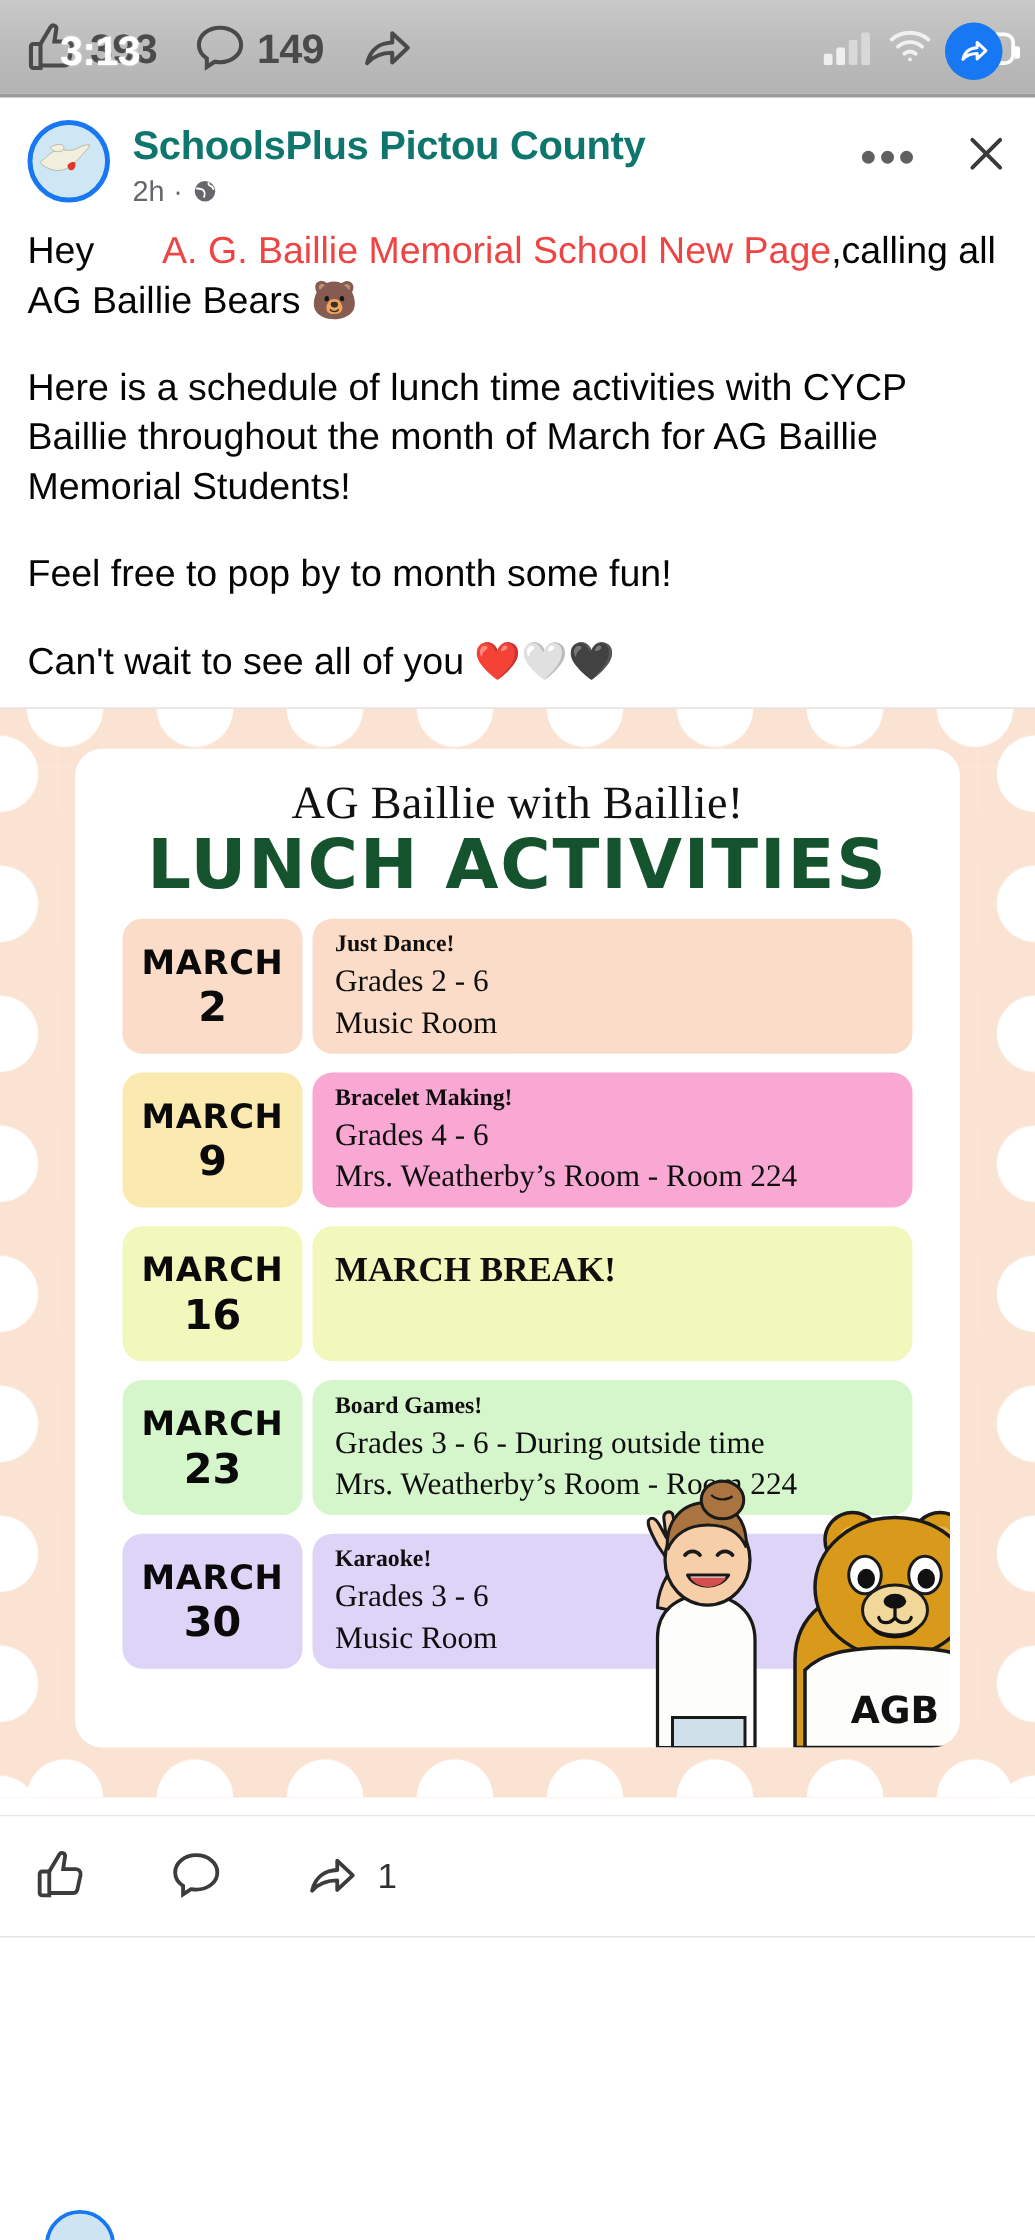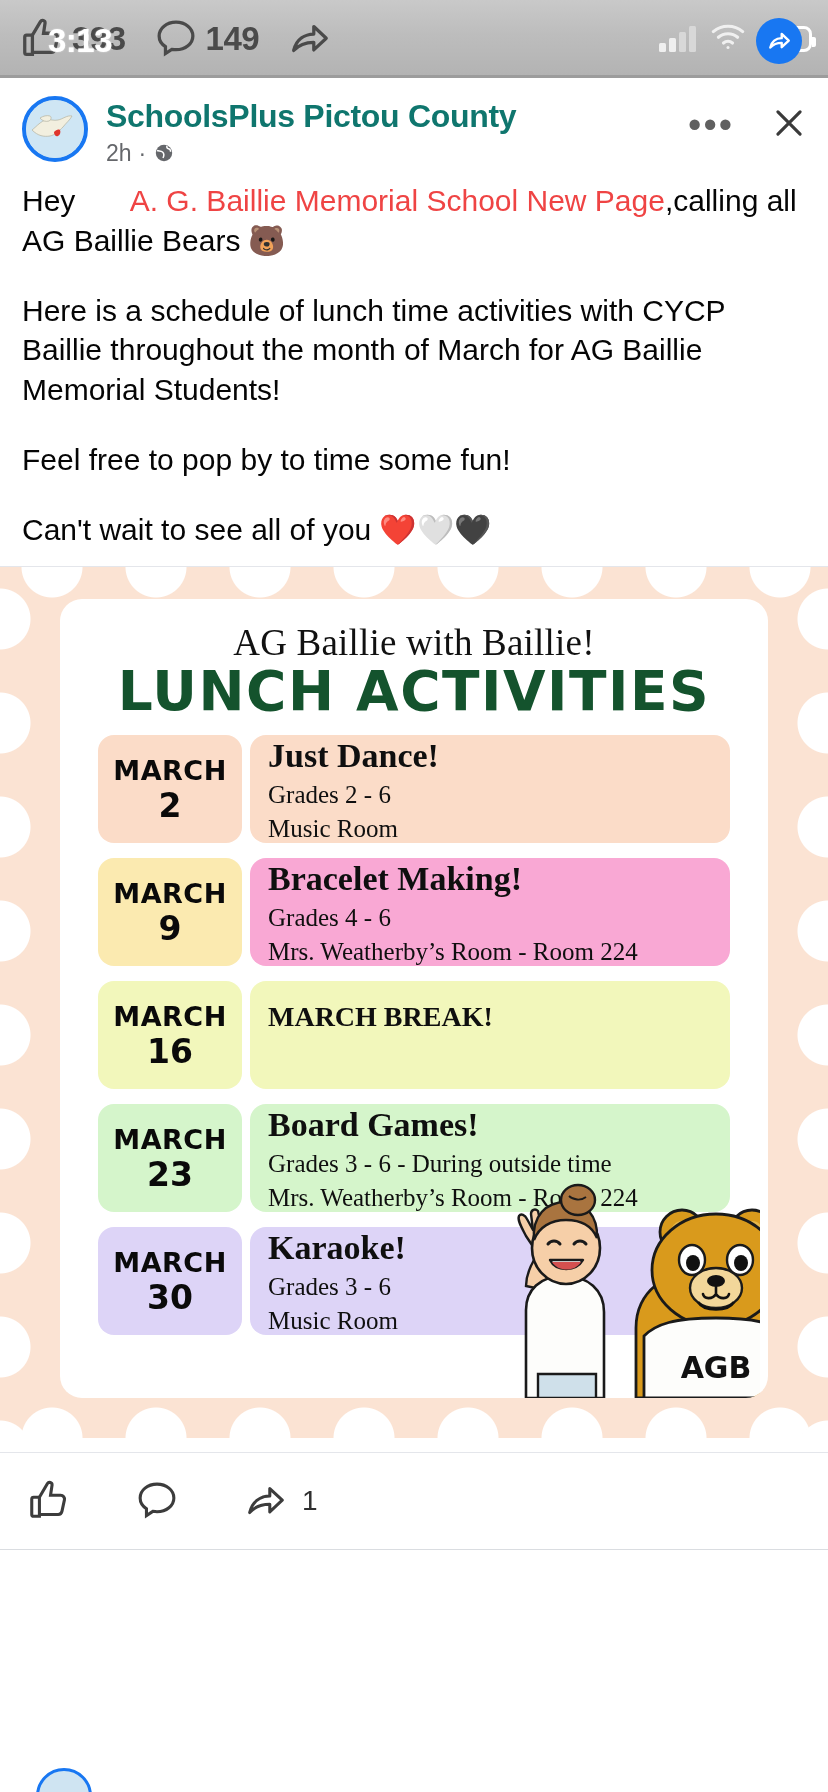--- a/index.html
+++ b/index.html
@@ -108,21 +108,21 @@
     display:flex; flex-direction:column; align-items:center; justify-content:center;
     font-family:"DejaVu Sans", sans-serif; font-weight:700; color:#0a0a0a;
   }
   .date .m { font-size:27px; letter-spacing:.5px; line-height:1.25; }
   .date .d { font-size:33px; line-height:1.15; }
   .row .det {
     flex:1; border-radius:16px; padding:12px 18px;
     font-family:"Liberation Serif", serif; color:#0f0f0f;
     display:flex; flex-direction:column; justify-content:center;
   }
-  .det .t { font-size:34px; font-weight:700; line-height:1.3; }
+  .det .t { font-size:19px; font-weight:700; line-height:1.3; }
   .det .l { font-size:25px; line-height:1.33; }
   .row.break .det { justify-content:flex-start; padding-top:18px; }
   .row.break .det .t { font-size:28px; font-weight:700; }
 
   .mascot { position:absolute; right:8px; bottom:0px; width:330px; height:220px; pointer-events:none; }
 
   
   .actions {
     position:absolute; left:0; right:0; top:1452px; height:98px;
     border-top:1px solid #e4e6eb; border-bottom:1px solid #dadde1;
@@ -221,21 +221,21 @@
         </svg>
       </span>
     </div>
   </div>
 
   <div class="post-body">
     <p><span>Hey </span><span class="mention">A. G. Baillie Memorial School New Page</span><span>,</span><span>calling all AG Baillie Bears </span><span class="emoji">🐻</span></p>
     <div class="gap"></div>
     <p>Here is a schedule of lunch time activities with CYCP Baillie throughout the month of March for AG Baillie Memorial Students!</p>
     <div class="gap"></div>
-    <p>Feel free to pop by to time some fun!</p>
+    <p>Feel free to pop by to month some fun!</p>
     <div class="gap"></div>
     <p><span>Can't wait to see all of you </span><span class="emoji">❤️🤍🖤</span></p>
   </div>
 
   <div class="flyer" style="background: rgb(251, 227, 211);">
     <div class="scallop-top"></div>
     <div class="scallop-bot"></div>
     <div class="scallop-left"></div>
     <div class="scallop-right"></div>
 

